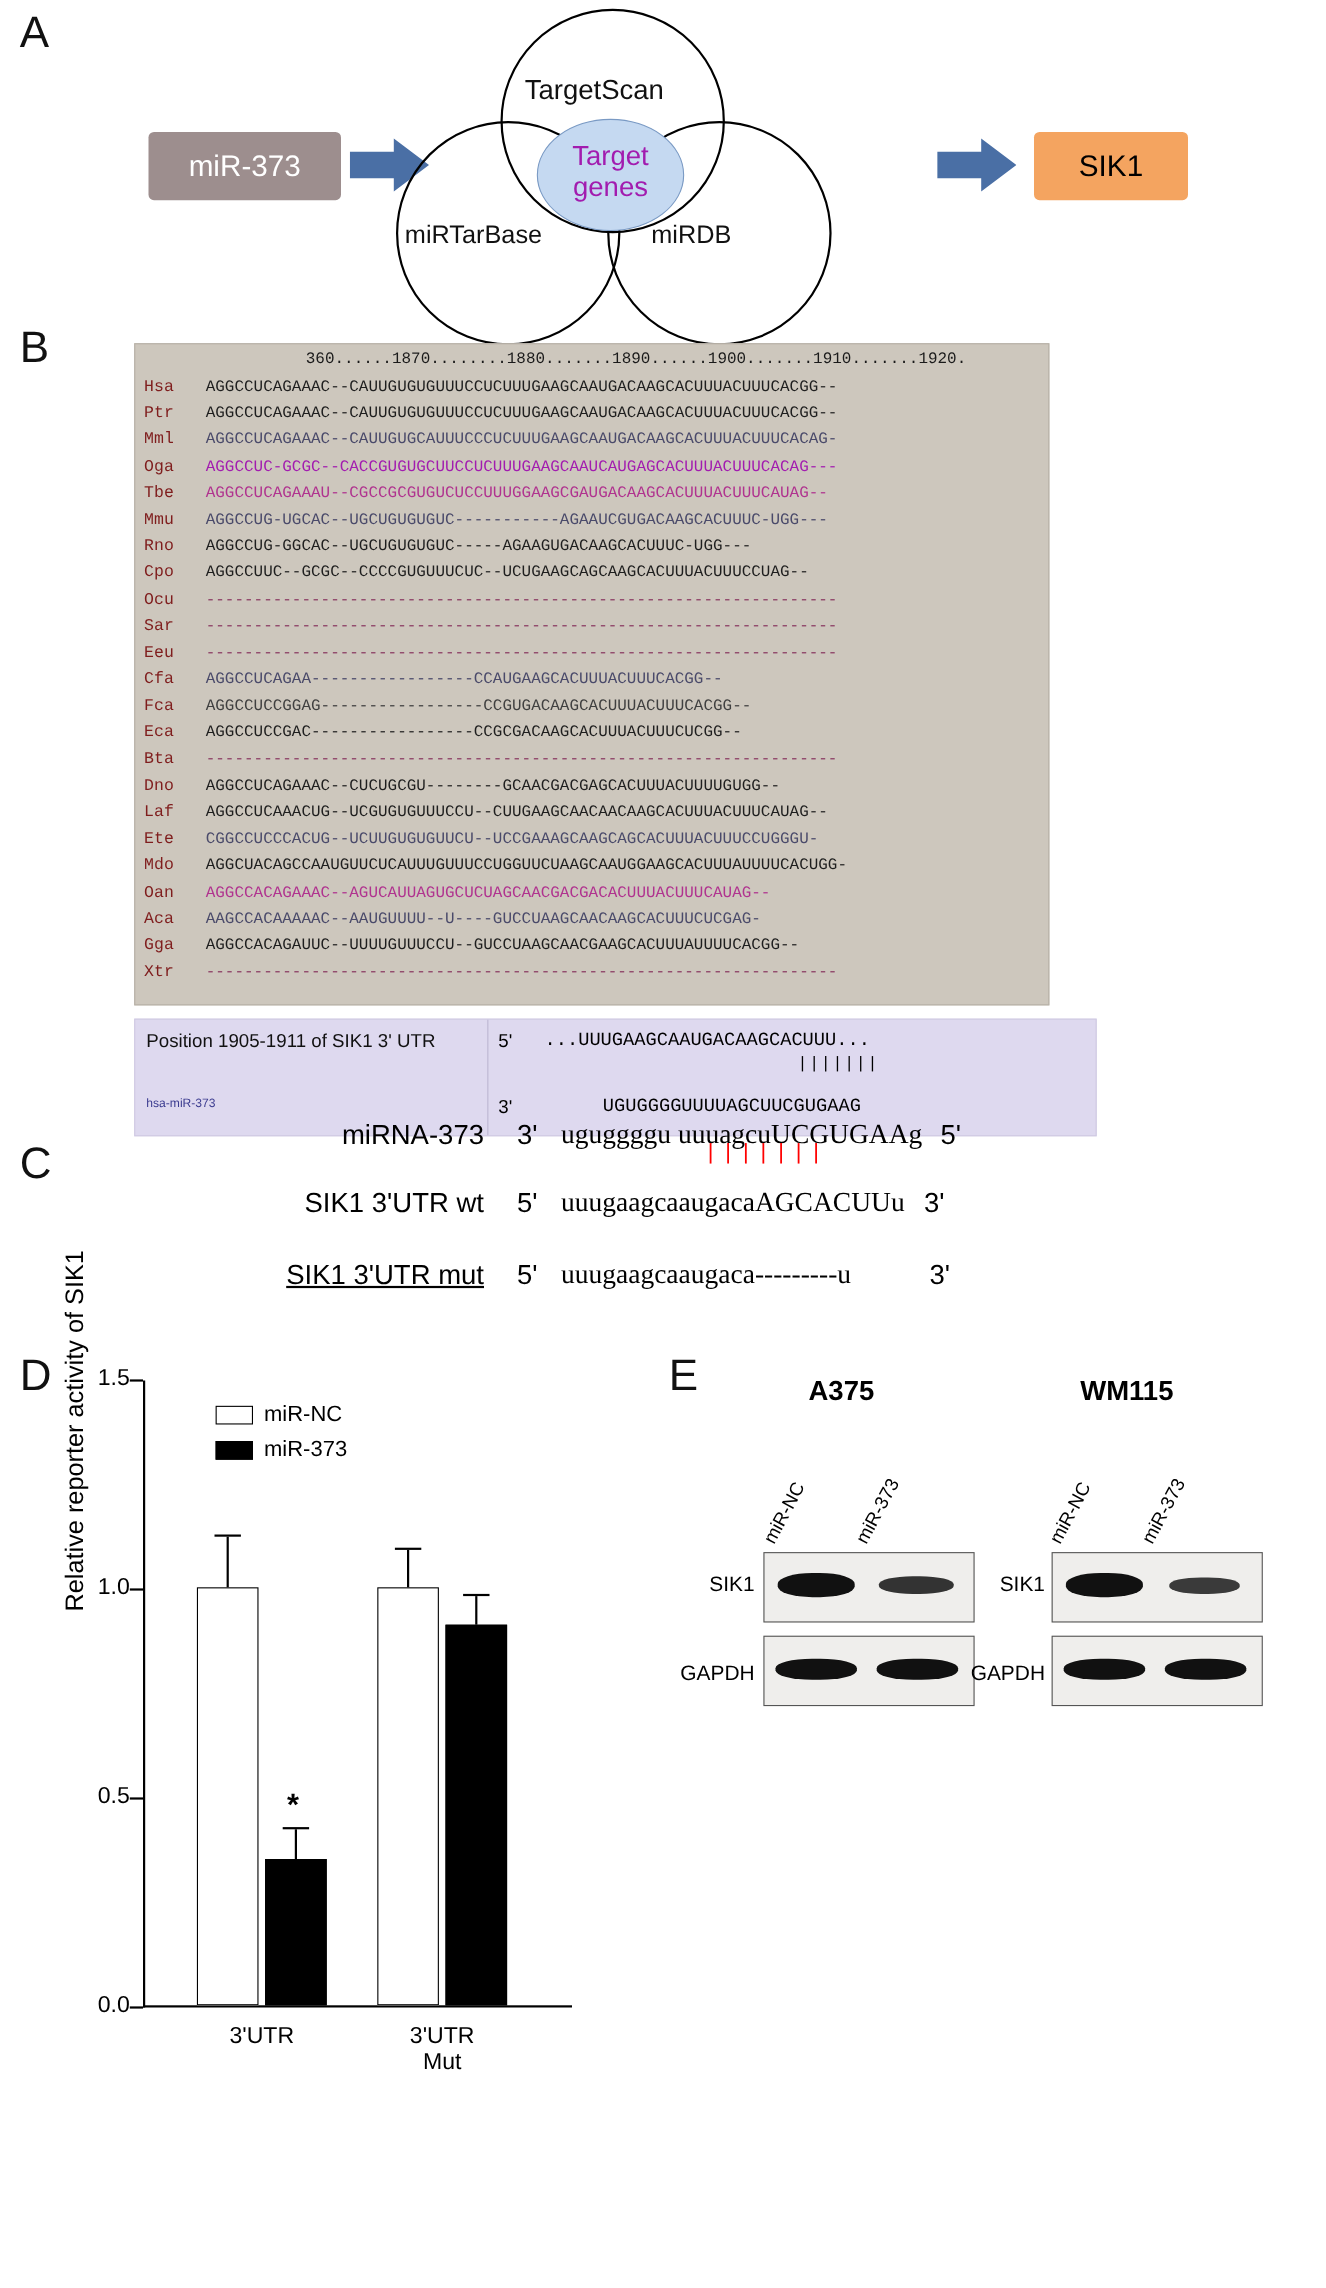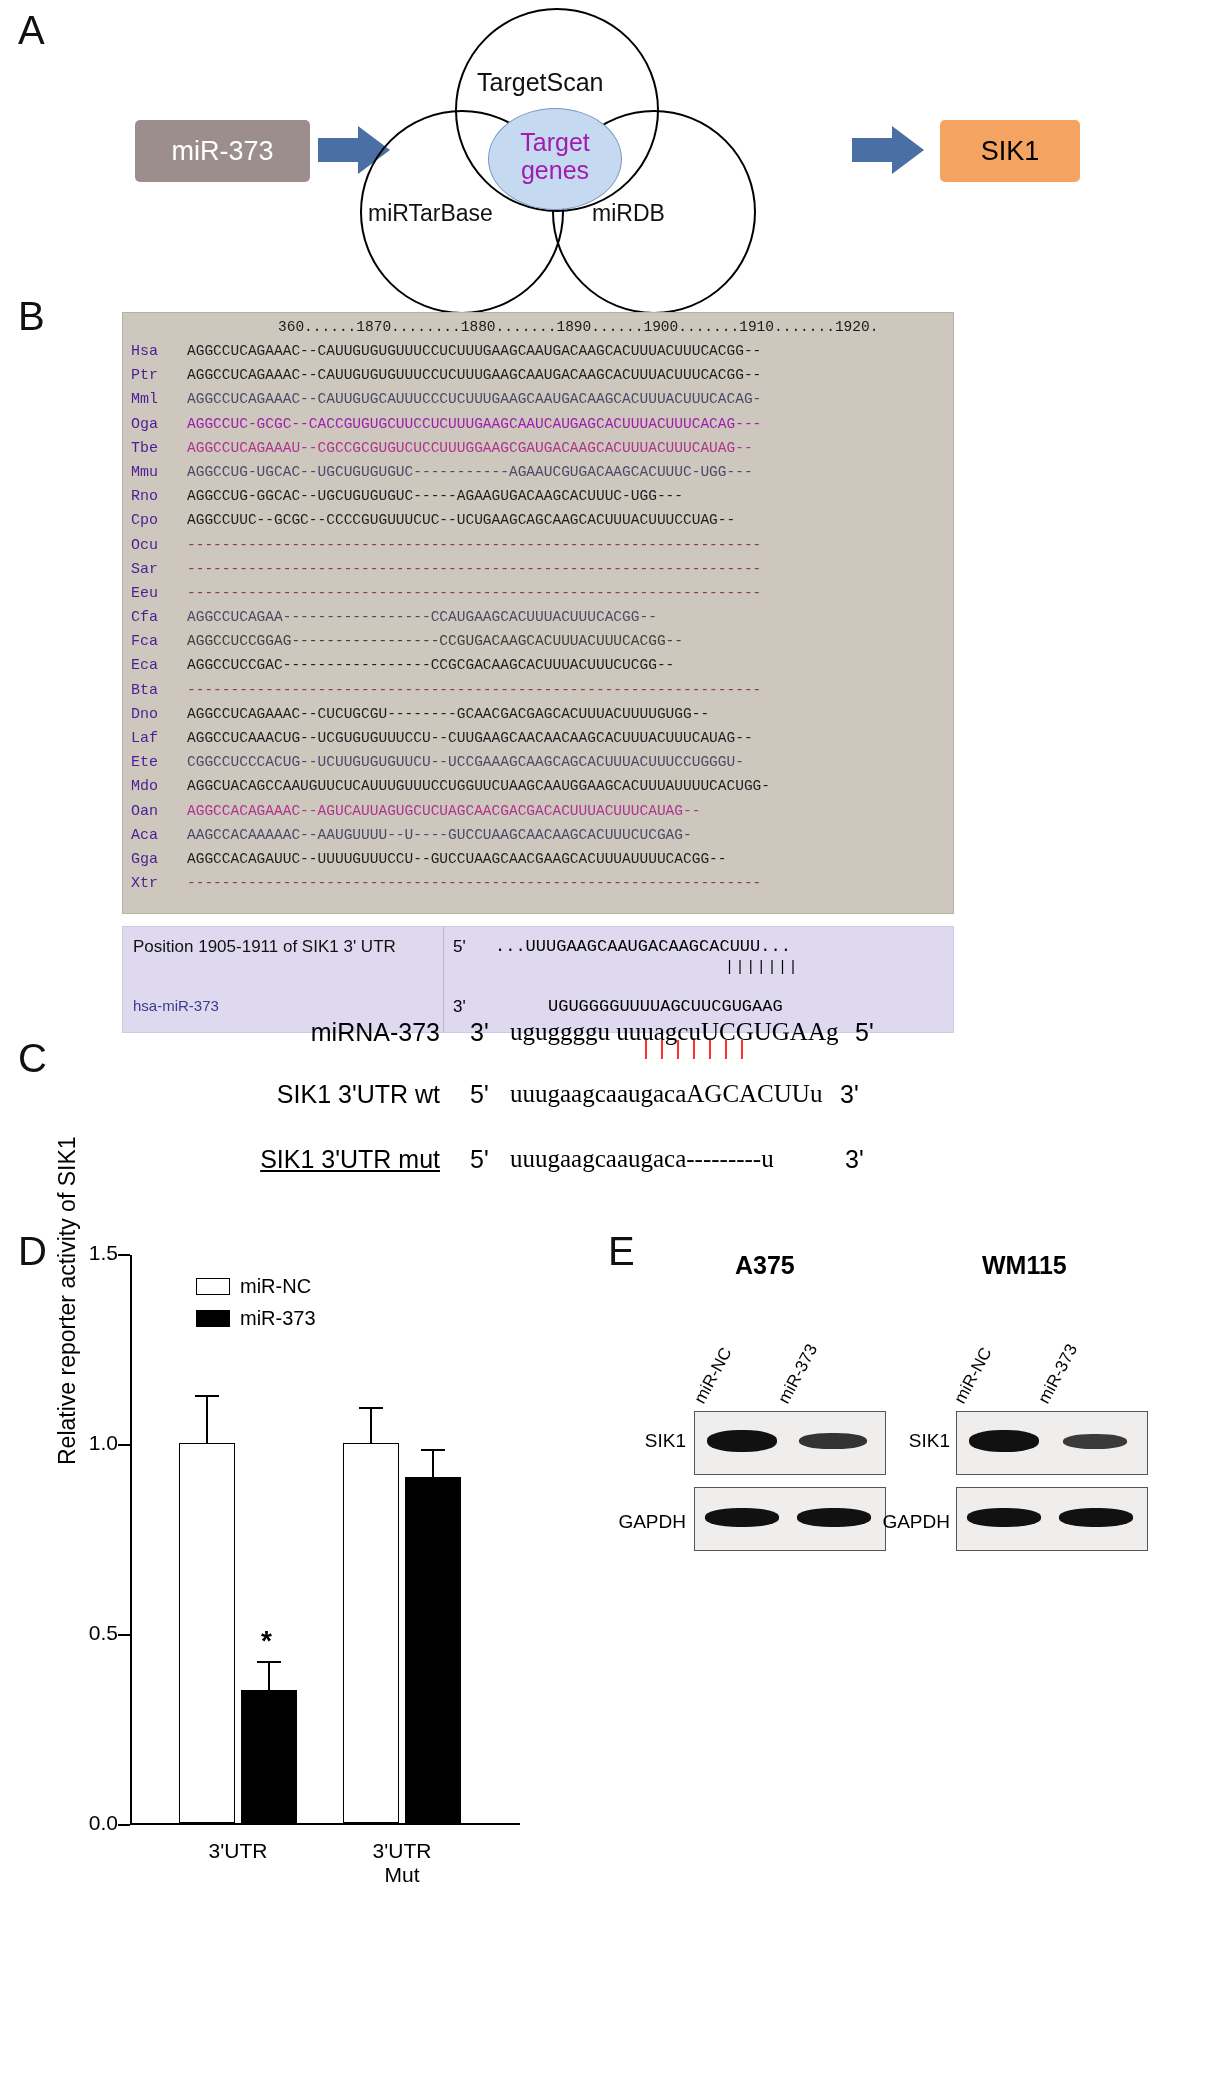--- a/index.html
+++ b/index.html
@@ -25,29 +25,29 @@
   #v-center{position:absolute;left:488px;top:108px;width:132px;height:100px;border:1px solid #7a9ac4;border-radius:50%;background:#c5d9f1;}
   #vl-center{position:absolute;left:505px;top:128px;width:100px;text-align:center;font-size:25px;line-height:28px;color:#a21caf;}
 
   
   #panelB{position:absolute;left:0;top:290px;width:1205px;height:700px;}
   #lblB{left:18px;top:4px;}
   #alignBox{position:absolute;left:122px;top:22px;width:830px;height:600px;background:#cdc7bd;border:1px solid #b6b0a6;overflow:hidden;}
   #ruler{position:absolute;left:155px;top:6px;font-family:"Liberation Mono",monospace;font-size:14.5px;letter-spacing:0px;color:#1a1a1a;white-space:pre;}
   #rows{position:absolute;left:8px;top:30px;}
   .arow{height:24.2px;white-space:pre;font-family:"Liberation Mono",monospace;font-size:14.5px;}
-  .sp-name{display:inline-block;width:56px;color:#4c1d95;font-family:"Liberation Mono",monospace;font-size:15px;}
+  .sp-name{display:inline-block;width:56px;color:#7f1d1d;font-family:"Liberation Mono",monospace;font-size:15px;}
   .seq{display:inline-block;}
   .dashline{display:inline-block;color:#8b3a62;}
 
   
-  #siteBox{position:absolute;left:122px;top:636px;width:830px;height:105px;background:#ded9ef;border:1px solid #cfc9e2;}
+  #siteBox{position:absolute;left:122px;top:636px;width:830px;height:105px;background:#ded9ef;border:1px solid #cfc9e2;padding-left:43px;}
   #siteBox .divider{position:absolute;left:320px;top:0;width:1px;height:105px;background:#bcb6d2;}
   #sitePos{position:absolute;left:10px;top:10px;font-size:17px;color:#111;font-family:"Liberation Sans",sans-serif;}
-  #siteName{position:absolute;left:10px;top:70px;font-size:15px;color:#3b3b8f;font-family:"Liberation Sans",sans-serif;}
+  #siteName{position:absolute;left:10px;top:70px;font-size:11px;color:#3b3b8f;font-family:"Liberation Sans",sans-serif;}
   #fivep{position:absolute;left:330px;top:10px;font-size:17px;}
   #threep{position:absolute;left:330px;top:70px;font-size:17px;}
   #seqTop{position:absolute;left:372px;top:10px;font-family:"Liberation Mono",monospace;font-size:17px;white-space:pre;}
   #bars{position:absolute;left:602px;top:32px;font-family:"Liberation Mono",monospace;font-size:15px;letter-spacing:1.6px;}
   #seqBot{position:absolute;left:425px;top:70px;font-family:"Liberation Mono",monospace;font-size:17px;white-space:pre;}
 
   
   #panelC{position:absolute;left:0;top:1000px;width:1205px;height:210px;}
   #lblC{left:18px;top:36px;}
   .clabel{position:absolute;text-align:right;font-size:25px;font-family:"Liberation Sans",sans-serif;}

